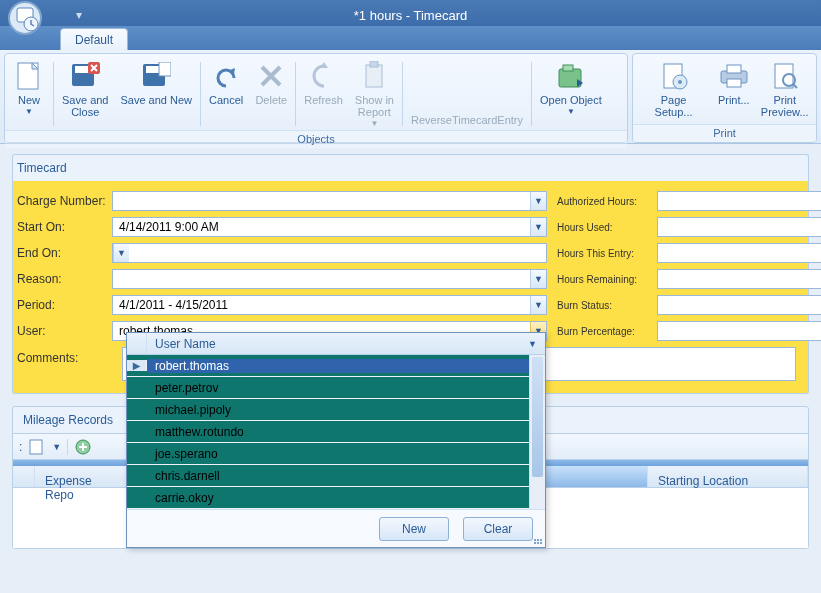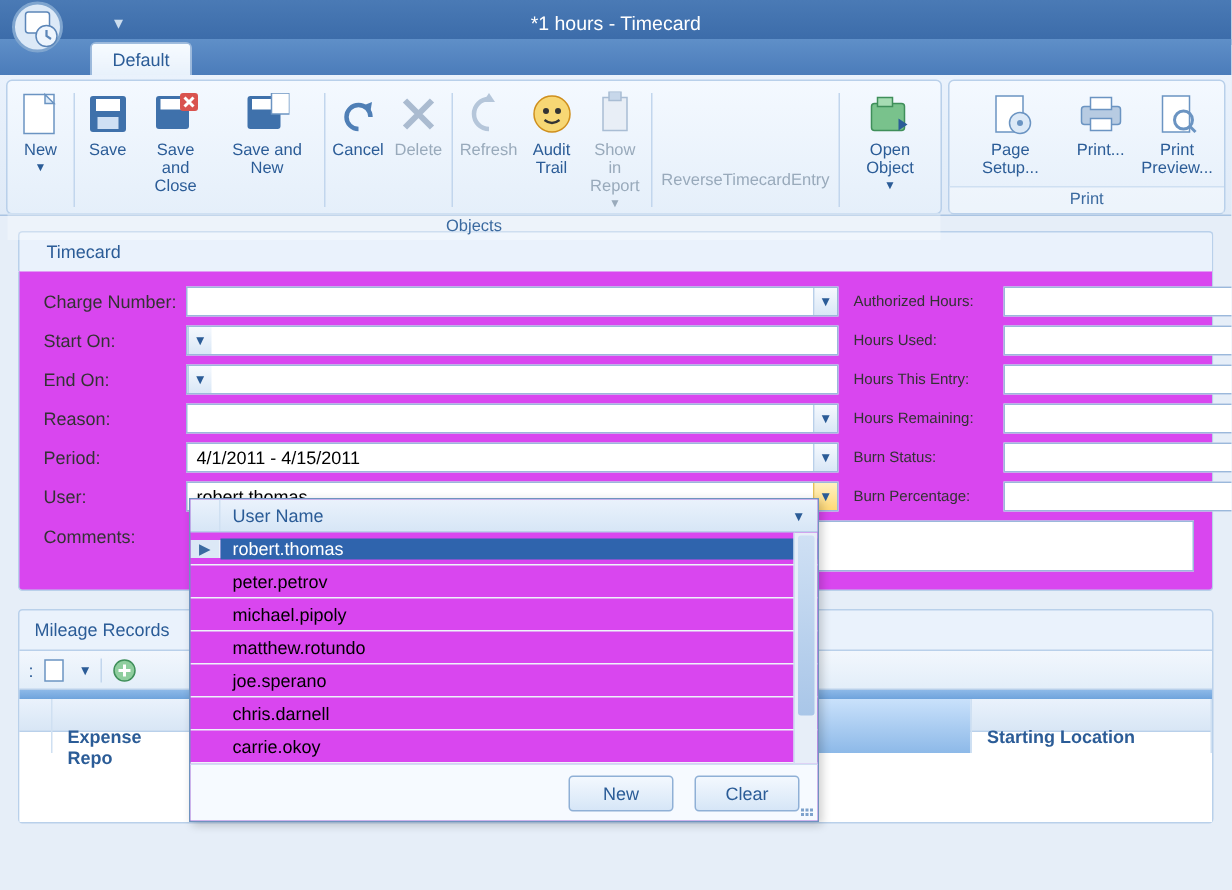--- a/index.html
+++ b/index.html
@@ -18,47 +18,47 @@
   .rgroup-body { flex:1; display:flex; align-items:flex-start; padding:4px 2px 0 2px; gap:0;}
   .rgroup-label { text-align:center; font-size:11px; color:#3b6aa0; padding:2px 0 3px 0; border-top:1px solid #cfe0f2; background:rgba(255,255,255,0.3);}
   .rbtn { display:flex; flex-direction:column; align-items:center; justify-content:flex-start; min-width:40px; padding:2px 6px; text-align:center; color:#2b5c97; cursor:pointer; border-radius:3px; }
   .rbtn.disabled { color:#9ab; cursor:default; }
   .rbtn .ico { width:32px; height:32px; display:flex; align-items:center; justify-content:center; margin-bottom:2px;}
   .rbtn .lbl { font-size:11px; line-height:12px; white-space:pre-line; }
   .rbtn .dd { font-size:8px; margin-top:1px;}
   .sep { width:1px; background:#c2d6ed; margin:4px 2px; align-self:stretch;}
 
   .content { padding:10px 12px; }
-  .panel-title { color:#2b5c97; font-size:12px; border:1px solid #b9d0ea; border-bottom:none; padding:6px 18px; border-radius:3px 3px 0 0; background:#eaf2fc;}
-  .panel-body { border:1px solid #b9d0ea; border-top:none; padding:10px 12px 12px 16px; background:#d946ef; border-radius:0 0 3px 3px;}
+  .panel-title { color:#2b5c97; font-size:12px; border:1px solid #b9d0ea; border-bottom:none; padding:6px 4px; border-radius:3px 3px 0 0; background:#eaf2fc;}
+  .panel-body { border:1px solid #b9d0ea; border-top:none; padding:10px 12px 12px 4px; background:#fde047; border-radius:0 0 3px 3px;}
   .form-row { display:flex; align-items:center; margin-bottom:6px; gap:10px;}
   .col-left { display:flex; align-items:center; flex:0 0 530px; }
   .col-right { display:flex; align-items:center; flex:1; }
   .flabel { width:95px; color:#333; font-size:12px;}
   .flabel2 { width:100px; color:#333; font-size:10px;}
   .combo { flex:1; display:flex; height:20px; border:1px solid #9bb8db; background:#fff;}
   .combo input { flex:1; border:none; outline:none; padding:0 6px; font-size:12px; background:transparent;}
   .combo .cbtn { width:16px; background:linear-gradient(#f5f9fe,#d9e7f6); border-left:1px solid #b9d0ea; display:flex; align-items:center; justify-content:center; color:#2b5c97; font-size:9px;}
   .combo.hl .cbtn { background:linear-gradient(#fff1c2,#ffd977); border-left-color:#e7c158;}
   .tbox { flex:1; height:20px; border:1px solid #9bb8db; background:#fff; padding:0 6px; font-size:12px; outline:none; min-width:60px;}
   
   .comments-area { margin-top:6px; display:flex; gap:10px; }
   .comments-area .ta { flex:1; height:34px; border:1px solid #9bb8db; background:#fff;}
   
   .mileage { margin-top:12px; border:1px solid #b9d0ea; border-radius:3px; background:#eaf2fc; }
   .mileage-hd { padding:6px 10px; color:#2b5c97; border-bottom:1px solid #b9d0ea;}
   .mileage-tb { height:26px; background:linear-gradient(#f2f7fd,#e3eef9); display:flex; align-items:center; padding:0 6px; gap:6px; border-bottom:1px solid #b9d0ea;}
   .tb-ico { width:18px; height:18px; display:flex; align-items:center; justify-content:center;}
   .grid-head { display:flex; height:22px; background:linear-gradient(#eaf2fc,#d8e6f5); border-bottom:1px solid #b9d0ea;}
-  .gh-cell { padding:18px 10px; color:#2b5c97; font-size:12px; border-right:1px solid #cfe0f2;font-weight:bold;}
+  .gh-cell { padding:8px 10px; color:#2b5c97; font-size:12px; border-right:1px solid #cfe0f2;}
   .grid-body { height:60px; background:#fff;}
   .gh-cell.active { background:linear-gradient(#c9e1fb,#8db9e8); }
 
   
-  .popup { position:absolute; left:126px; top:332px; width:420px; background:#d946ef; border:1px solid #6f93bf; box-shadow:2px 2px 6px rgba(0,0,0,0.2); z-index:10; display:flex; flex-direction:column;}
+  .popup { position:absolute; left:126px; top:332px; width:420px; background:#0f766e; border:1px solid #6f93bf; box-shadow:2px 2px 6px rgba(0,0,0,0.2); z-index:10; display:flex; flex-direction:column;}
   .popup-head { display:flex; height:22px; background:linear-gradient(#eaf2fc,#d7e6f6); border-bottom:1px solid #b9d0ea;}
   .popup-head .sel { width:20px; border-right:1px solid #cfe0f2;}
   .popup-head .colh { flex:1; padding:3px 8px; color:#2b5c97; display:flex; align-items:center; justify-content:space-between;}
   .popup-list { max-height:176px; overflow:hidden; position:relative;}
   .popup-row { display:flex; height:22px; align-items:center; border-bottom:1px solid #eef3fa;}
   .popup-row .sel { width:20px; display:flex; align-items:center; justify-content:center; border-right:1px solid #eef3fa; color:#3b6aa0; font-size:10px; background:#f4f8fd;}
   .popup-row .val { flex:1; padding:0 8px; font-size:12px;}
   .popup-row.selected .val { background:#2f64ad; color:#fff; }
   .popup-row.selected .sel { background:#dce8f6;}
   .popup-scroll { position:absolute; right:0; top:0; bottom:0; width:16px; background:#e7eef8; border-left:1px solid #cfe0f2;}
@@ -97,30 +97,20 @@
               <rect x="2" y="2" width="20" height="26" fill="#fff" stroke="#6b94c2"></rect>
               <path d="M16 2l6 6h-6z" fill="#dcebfa" stroke="#6b94c2"></path>
             </svg>
           </div>
         <div class="lbl">New</div>
           <div class="dd">▼</div>
       </div>
       <div class="sep"></div>
       <div class="rbtn">
         <div class="ico">
-            <svg width="28" height="28">
-              <rect x="2" y="2" width="24" height="24" fill="#3f71ab" rx="2"></rect>
-              <rect x="6" y="4" width="16" height="8" fill="#fff"></rect>
-              <rect x="7" y="16" width="14" height="8" fill="#cfe0f4"></rect>
-            </svg>
-          </div>
-        <div class="lbl">Save</div>
-      </div>
-      <div class="rbtn">
-        <div class="ico">
             <svg width="30" height="28">
               <rect x="2" y="2" width="22" height="22" fill="#3f71ab" rx="2"></rect>
               <rect x="5" y="4" width="16" height="7" fill="#fff"></rect>
               <rect x="18" y="0" width="12" height="12" rx="2" fill="#d9534f"></rect>
               <path d="M21 3l6 6M27 3l-6 6" stroke="#fff" stroke-width="2"></path>
             </svg>
           </div>
         <div class="lbl">Save and
 Close</div>
       </div>
@@ -155,32 +145,20 @@
       <div class="sep"></div>
       <div class="rbtn disabled">
         <div class="ico">
             <svg width="28" height="28">
               <path d="M14 4a10 10 0 100 20" fill="none" stroke="#b5c6da" stroke-width="3"></path>
               <path d="M14 0l4 6h-8z" fill="#b5c6da"></path>
             </svg>
           </div>
         <div class="lbl">Refresh</div>
       </div>
-      <div class="rbtn">
-        <div class="ico">
-            <svg width="28" height="28">
-              <circle cx="14" cy="14" r="12" fill="#f7d774" stroke="#cf8f1d"></circle>
-              <circle cx="10" cy="12" r="2" fill="#333"></circle>
-              <circle cx="18" cy="12" r="2" fill="#333"></circle>
-              <path d="M9 18q5 4 10 0" stroke="#333" fill="none" stroke-width="1.5"></path>
-            </svg>
-          </div>
-        <div class="lbl">Audit
-Trail</div>
-      </div>
       <div class="rbtn disabled">
         <div class="ico">
             <svg width="24" height="30">
               <rect x="4" y="4" width="16" height="22" fill="#e8eef6" stroke="#a9bdd4"></rect>
               <rect x="8" y="0" width="8" height="6" fill="#c7d7ea" stroke="#a9bdd4"></rect>
             </svg>
           </div>
         <div class="lbl">Show in
 Report</div>
           <div class="dd">▼</div>
@@ -259,20 +237,21 @@
       <div class="col-right">
         <div class="flabel2">Authorized Hours:</div>
         <input class="tbox" value="" style="">
       </div>
     </div>
 
     <div class="form-row">
       <div class="col-left">
         <div class="flabel">Start On:</div>
         <div class="combo">
+          <input value="4/14/2011 9:00 AM" style="">
           <div class="cbtn">▼</div>
         </div>
       </div>
       <div class="col-right">
         <div class="flabel2">Hours Used:</div>
         <input class="tbox" value="" style="">
       </div>
     </div>
 
     <div class="form-row">

